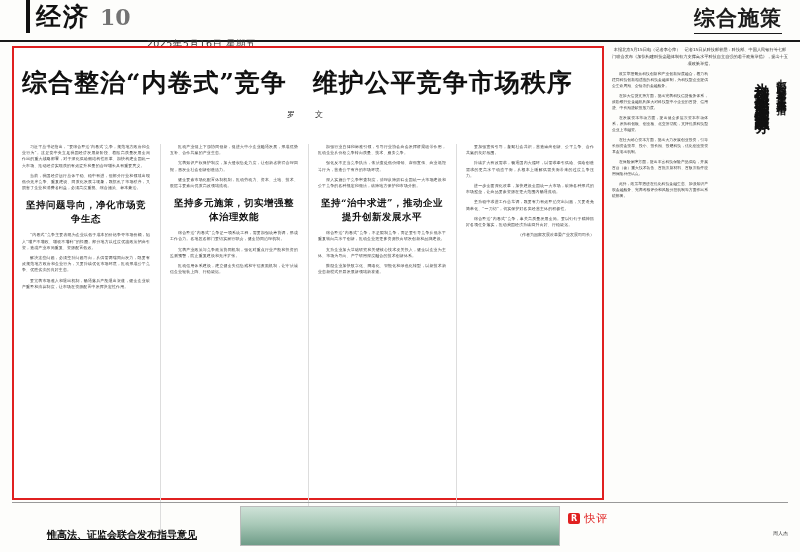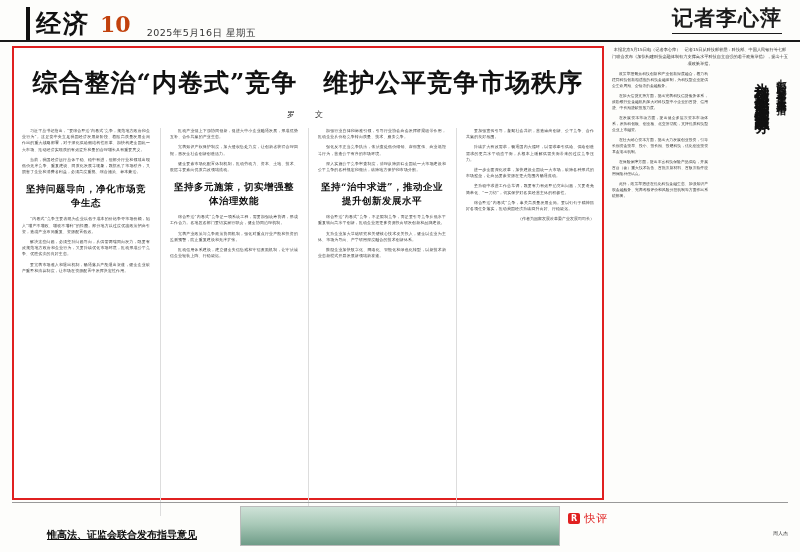--- a/index.html
+++ b/index.html
@@ -22,42 +22,42 @@
   }
 
   
   .masthead {
     position: absolute;
     left: 0; top: 0;
     width: 800px;
     height: 40px;
     border-bottom: 2px solid #1a1a1a;
     display: flex;
-    align-items: flex-end;
+    align-items: flex-start;
   }
   .section-box {
     margin-left: 26px;
     border-left: 4px solid #111;
     padding-left: 6px;
     display: flex;
     align-items: baseline;
     gap: 10px;
   }
   .section-name {
     font-family: "DejaVu Serif", serif;
     font-weight: bold;
     font-size: 25px;
     letter-spacing: 2px;
     color: #111;
   }
   .section-page {
     font-family: "DejaVu Serif", serif;
     font-weight: bold;
     font-size: 22px;
-    color: #c2410c;
+    color: #737373;
   }
   .masthead-date {
     margin-left: 16px;
     font-size: 9.5px;
     color: #333;
     letter-spacing: .5px;
     margin-top: 38px;
   }
   .paper-logo {
     position: absolute;
@@ -78,36 +78,35 @@
     left: 12px;
     top: 46px;
     width: 592px;
     height: 454px;
     border: 2px solid #e02020;
     box-sizing: border-box;
     background: #fff;
     padding: 6px 8px 4px 8px;
   }
   .headline {
-    text-align: center;
     font-family: "DejaVu Serif", serif;
     font-weight: bold;
     font-size: 25px;
     letter-spacing: 1px;
     color: #111;
     margin-top: 12px;
     margin-bottom: 10px;
     white-space: nowrap;
   }
   .byline {
     text-align: center;
     font-size: 8px;
     letter-spacing: 6px;
     color: #333;
-    margin-bottom: 8px;
+    margin-bottom: 24px;
   }
   .cols {
     display: flex;
     gap: 10px;
     height: 388px;
   }
   .col {
     flex: 1;
     position: relative;
     overflow: hidden;
@@ -259,21 +258,21 @@
 <body>
 
 <div class="page">
 
   <div class="masthead">
     <div class="section-box">
       <span class="section-name">经济</span>
       <span class="section-page">10</span>
     </div>
     <span class="masthead-date">2025年5月16日 星期五</span>
-    <span class="paper-logo">记者李心萍</span>
+    <span class="paper-logo">综合施策</span>
   </div>
 
   <div class="main-article">
     <div class="headline">综合整治“内卷式”竞争　维护公平竞争市场秩序</div>
     <div class="byline">罗　文</div>
 
     <div class="cols">
 
       <div class="col">
         <div class="txt">

